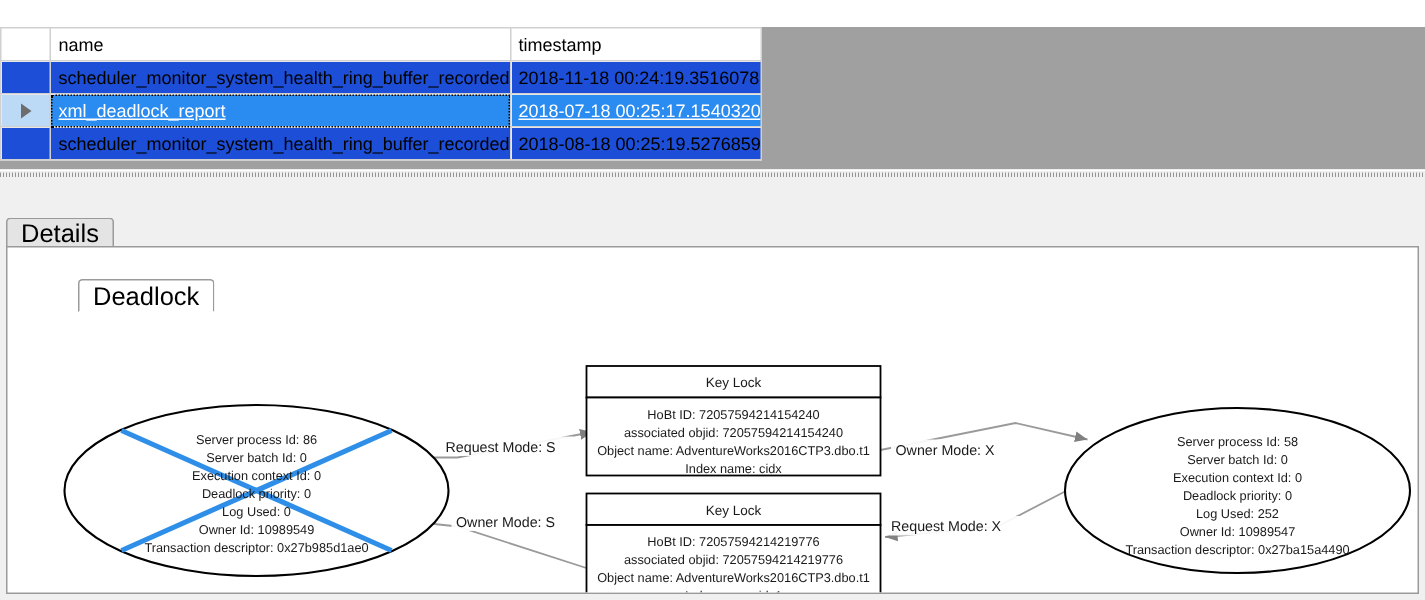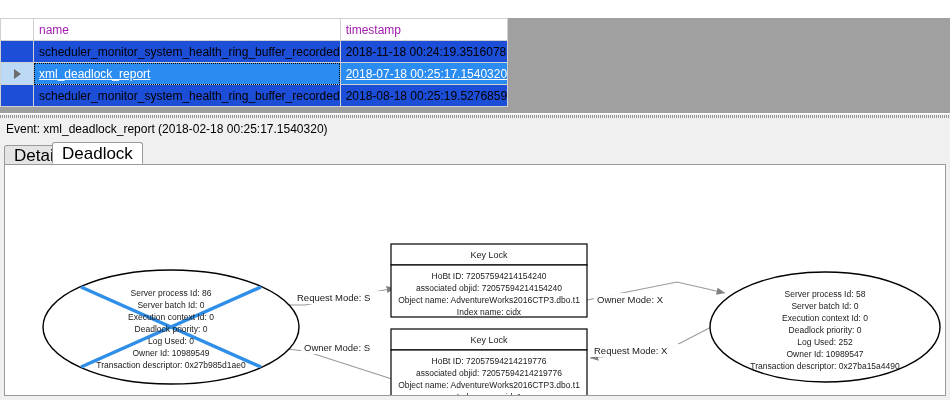--- a/index.html
+++ b/index.html
@@ -30,21 +30,21 @@
     border-collapse:collapse;table-layout:fixed;background:#fff;
   }
   table.grid td, table.grid th{
     border:1px solid #d0d0d0;
     font-weight:normal;font-size:12px;
     padding:0 0 0 5px;height:22px;
     white-space:nowrap;overflow:hidden;text-align:left;
     background:#1d4ed8;color:#000;vertical-align:middle;
     box-sizing:border-box;
   }
-  table.grid th{background:#fff;color:#a21caf;margin-top:44px;}
+  table.grid th{background:#fff;color:#000000;margin-top:44px;}
   .col-sel{width:33px;padding:0!important;}
   .col-name{width:272px;}
   .col-ts{width:165px;}
   tr.selected td.col-name, tr.selected td.col-ts{
     background:#2a8cf0;color:#fff;text-decoration:underline;
   }
   tr.selected td.col-name{
     outline:1px dotted #000;outline-offset:-1px;
   }
   tr.selected td.col-sel{background:#bcd9f5;}
@@ -134,25 +134,24 @@
         </tr>
       </tbody>
     </table>
   </div>
 
   <div class="splitter">
     <div class="dots"></div>
   </div>
 
   <div class="detail-pane">
-    <div class="event-title">Event: xml_deadlock_report (2018-02-18 00:25:17.1540320)</div>
 
     <div class="tabstrip">
       <div class="tab" style="left:0;">Details</div>
-      <div class="tab active" style="left:48px;">Deadlock</div>
+      <div class="tab active" style="left:48px;margin-top:44px;">Deadlock</div>
     </div>
 
     <div class="tab-body">
       <svg class="deadlock" viewBox="0 0 940 230">
         <defs>
           <marker id="arrow" markerWidth="8" markerHeight="8" refX="7" refY="3" orient="auto" markerUnits="strokeWidth">
             <path d="M0,0 L7,3 L0,6 z" fill="#808080"></path>
           </marker>
         </defs>
 

